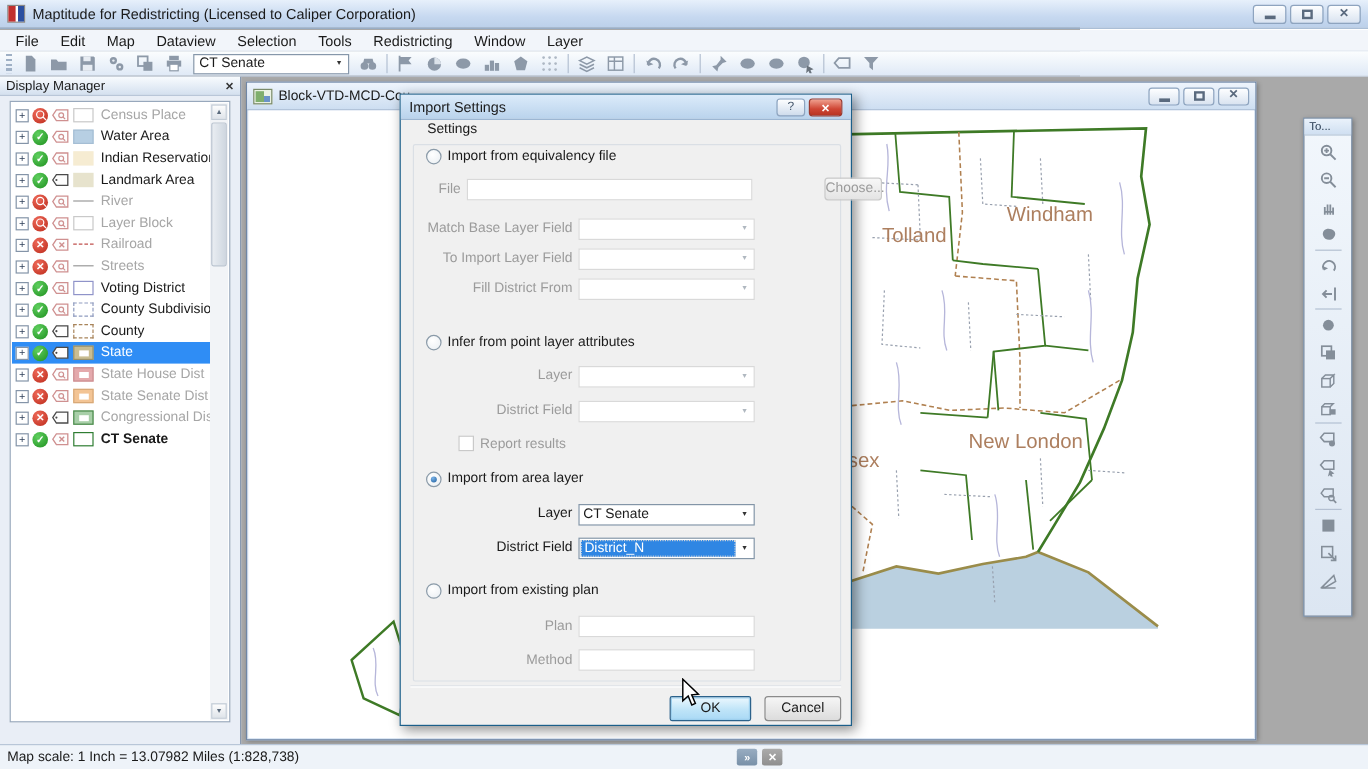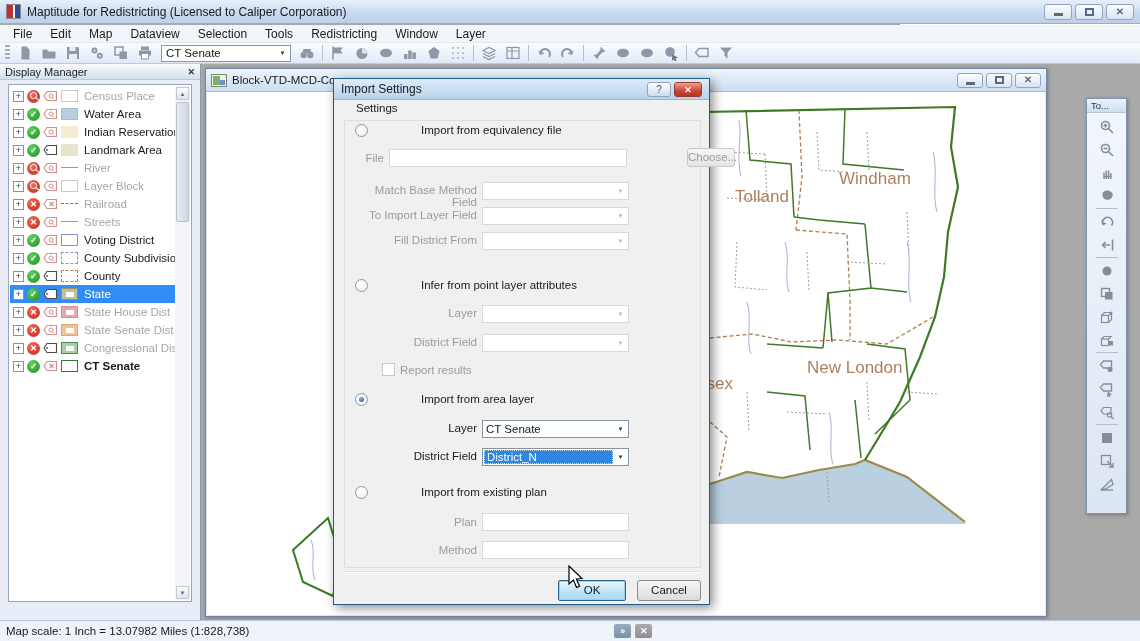--- a/index.html
+++ b/index.html
@@ -130,21 +130,21 @@
   .dlg-close { width:28px; height:15px; border:1px solid #9c3a2e; border-radius:3px;
     background:linear-gradient(#f0a08e,#cf4634 60%,#b83422); color:#fff; font-size:9px; font-weight:bold;
     text-align:center; line-height:14px; }
   .groupbox { position:absolute; left:10px; top:41px; width:357px; height:448px;
     border:1px solid #dadfe5; border-radius:2px; }
   .grouplabel { position:absolute; left:22px; top:23px; font-size:11.5px; color:#1a1a1a; }
   .radio { position:absolute; width:13px; height:13px; border:1px solid #8a9aa8; border-radius:50%;
     background:radial-gradient(circle at 40% 35%, #fff, #e9eef2); }
   .radio.sel::after { content:""; position:absolute; left:3px; top:3px; width:5px; height:5px;
     border-radius:50%; background:radial-gradient(circle at 35% 30%, #7ab3e8, #1f5f9e); }
-  .radio-label { position:absolute; font-size:11.5px; color:#1a1a1a;margin-left:48px; }
+  .radio-label { position:absolute; font-size:11.5px; color:#1a1a1a; }
   .flabel { position:absolute; font-size:11.5px; color:#9b9b9b; text-align:right; }
   .flabel.dark { color:#1a1a1a; }
   .tinput { position:absolute; height:18px; background:#fff; border:1px solid #d9d9d9; }
   .dbtn { position:absolute; height:19px; background:linear-gradient(#f7f7f7,#e4e4e4);
     border:1px solid #c9c9c9; border-radius:3px; font-size:11.5px; color:#9b9b9b; text-align:center; line-height:17px; }
   .combo { position:absolute; width:147px; height:18px; background:#fff; border:1px solid #d9d9d9;
     display:flex; align-items:center; }
   .combo .ctext { flex:1; padding-left:3px; font-size:11.5px; overflow:hidden; white-space:nowrap; }
   .combo .carr { width:15px; text-align:center; font-size:6px; color:#b0b8c0; }
   .combo.enabled { border:1px solid #8395a7; }
@@ -771,21 +771,21 @@
       </div>
 
       <div class="grouplabel">Settings</div>
       <div class="groupbox"></div>
 
       <div class="radio" style="left:21px; top:45px;"></div>
       <div class="radio-label" style="left:39px; top:45px;">Import from equivalency file</div>
       <div class="flabel" style="left:20px; top:73px; width:30px;">File</div>
       <div class="tinput" style="left:55px; top:70px; width:238px;" title=""></div>
       <div class="dbtn" style="left:313px; top:69px; width:48px;margin-left:40px;">Choose...</div>
-      <div class="flabel" style="left:20px; top:105px; width:123px;">Match Base Method Field</div>
+      <div class="flabel" style="left:20px; top:105px; width:123px;">Match Base Layer Field</div>
       <div class="combo" style="left:148px; top:103px;">
           <span class="ctext"></span>
           <span class="carr">▼</span>
         </div>
       <div class="flabel" style="left:20px; top:130px; width:123px;">To Import Layer Field</div>
       <div class="combo" style="left:148px; top:128px;">
           <span class="ctext"></span>
           <span class="carr">▼</span>
         </div>
       <div class="flabel" style="left:20px; top:155px; width:123px;">Fill District From</div>

